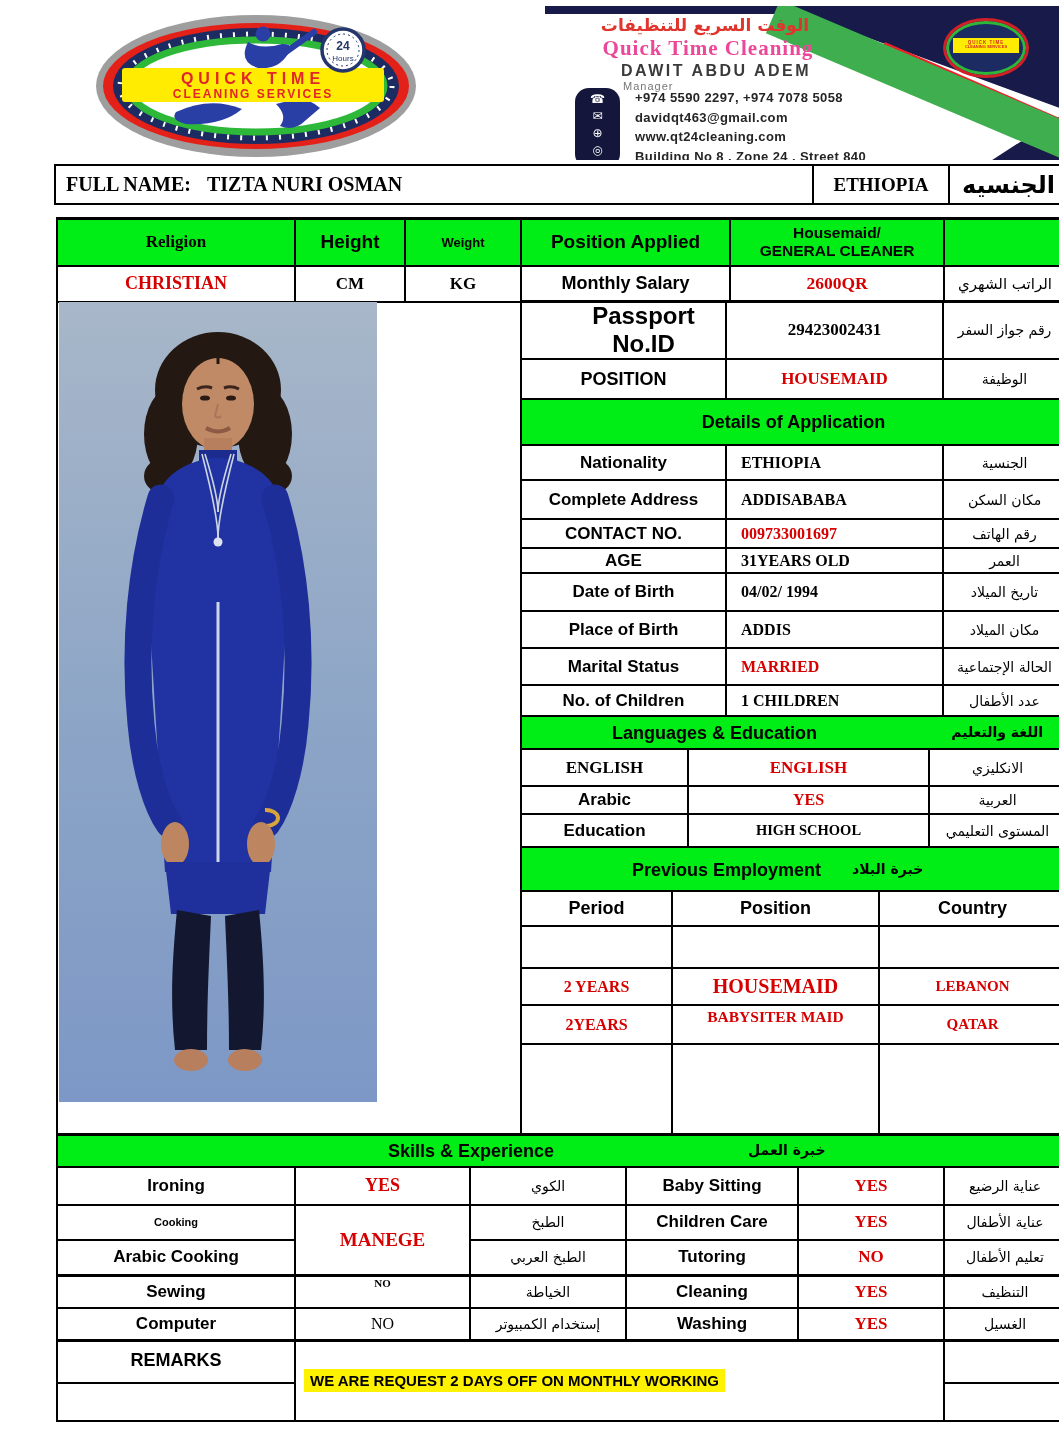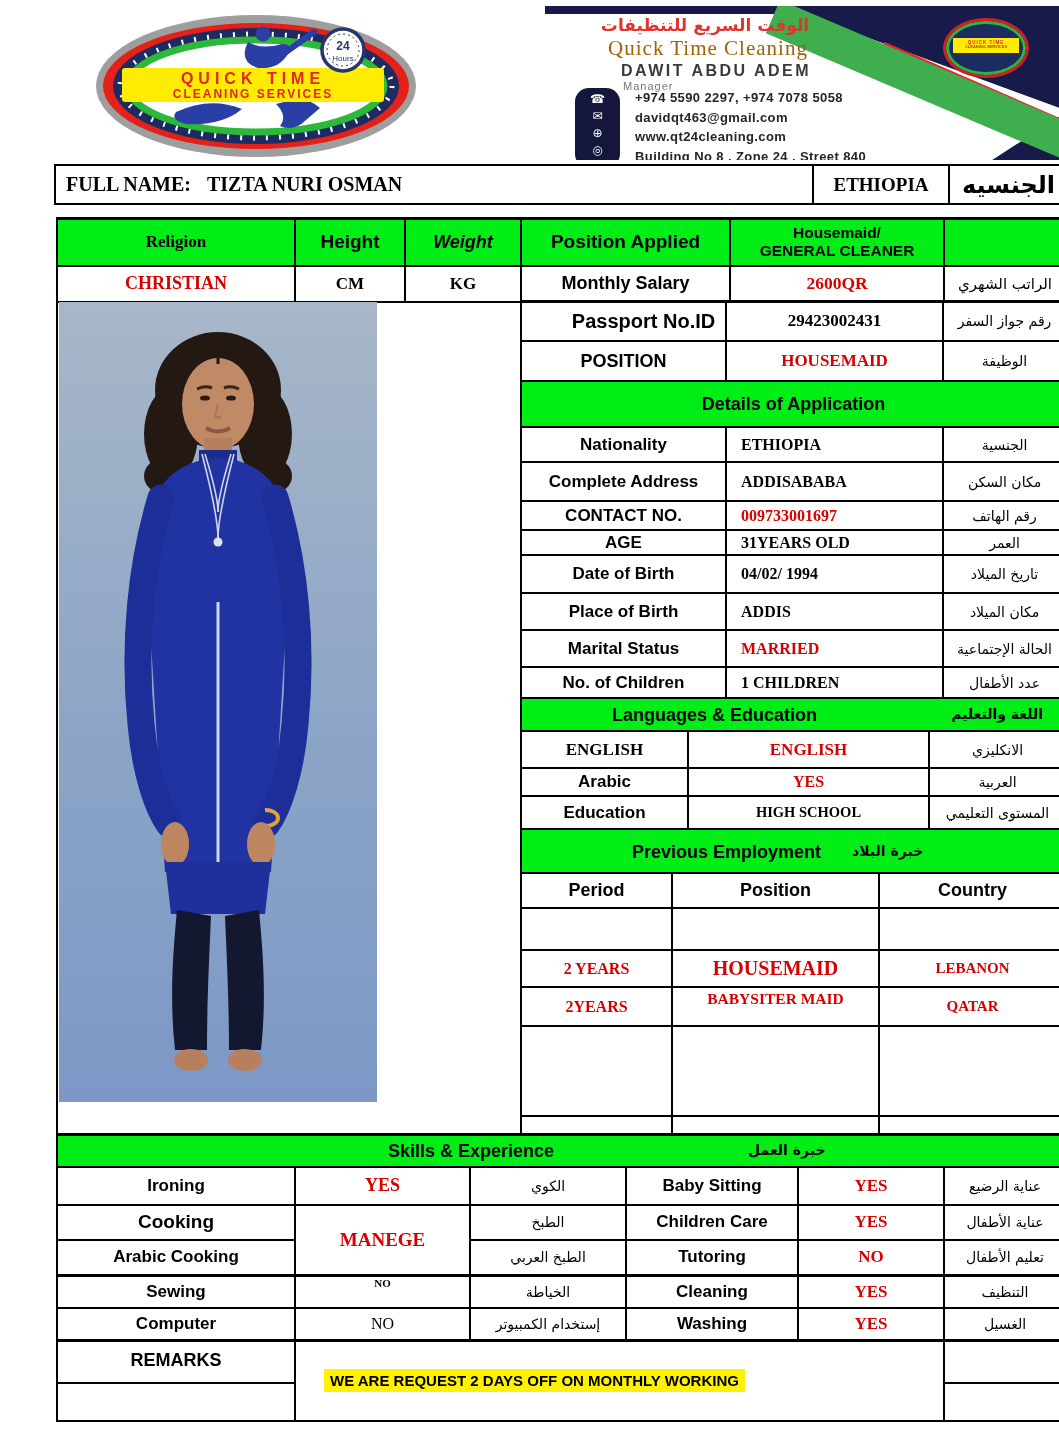--- a/index.html
+++ b/index.html
@@ -28,21 +28,21 @@
         transform:rotate(23deg);transform-origin:0 0;z-index:3;}
   #card .minilogo{position:absolute;left:398px;top:12px;width:80px;height:54px;border-radius:50%;
         background:#1d2b63;border:3px solid #cf2127;box-shadow:inset 0 0 0 3px #2eb83a;z-index:4;}
   #card .minilogo .band{position:absolute;left:7px;right:7px;top:17px;height:15px;background:#ffec00;
         text-align:center;color:#d42a22;font-weight:bold;}
   #card .minilogo .band div{font-size:4.5px;line-height:5px;letter-spacing:1px;padding-top:2px;}
   #card .minilogo .band div+div{font-size:4px;line-height:4.5px;letter-spacing:0;padding-top:0;}
   #card .ar-title{position:absolute;left:35px;top:9px;width:250px;text-align:center;z-index:5;
         color:#e1342c;font-weight:bold;font-size:17px;direction:rtl;}
   #card .en-title{position:absolute;left:18px;top:30px;width:290px;text-align:center;z-index:5;
-        color:#a16207;font-weight:normal;font-size:21px;letter-spacing:1px;font-family:"Liberation Serif",serif;}
+        color:#ec4899;font-weight:bold;font-size:21px;letter-spacing:1px;font-family:"Liberation Serif",serif;}
   #card .mgr{position:absolute;left:76px;top:56px;z-index:5;color:#3a3a3a;font-weight:bold;
         font-size:16px;letter-spacing:2.5px;}
   #card .role{position:absolute;left:78px;top:74px;z-index:5;color:#777;font-size:11px;letter-spacing:1px;}
   #card .pill{position:absolute;left:30px;top:82px;width:45px;height:80px;background:#15163c;
         border-radius:14px;z-index:5;display:flex;flex-direction:column;align-items:center;
         padding-top:3px;box-sizing:border-box;}
   #card .pill span{color:#fff;font-size:12px;line-height:17px;font-family:"DejaVu Sans",sans-serif;}
   #card .lines{position:absolute;left:90px;top:82px;z-index:5;color:#252525;font-size:13px;
         font-weight:bold;letter-spacing:.4px;}
   #card .lines div{line-height:19.5px;}
@@ -138,21 +138,21 @@
         <col style="width:110px">
         <col style="width:116px">
               <col style="width:209px">
         <col style="width:214px">
         <col style="width:122px">
       </colgroup>
     <tbody>
         <tr style="height:47px;">
       <td class="green-bg serif b" style="font-size:17px;">Religion</td>
       <td class="green-bg sans b" style="font-size:19px;">Height</td>
-      <td class="green-bg sans b" style="font-size:18px;font-style:italic;">Weight</td>
+      <td class="green-bg sans b" style="font-size:13px;">Weight</td>
       <td class="green-bg sans b" style="font-size:19px;">Position Applied</td>
       <td class="green-bg sans b" style="font-size:15.5px;line-height:1.2;">
         <div>Housemaid/</div>
         <div>GENERAL CLEANER</div>
       </td>
       <td class="green-bg"></td>
     </tr>
     <tr style="height:36px;">
       <td class="serif b red" style="font-size:18px;">CHRISTIAN</td>
       <td class="serif b" style="font-size:17px;">CM</td>
@@ -216,21 +216,21 @@
         <col style="width:151px">
         <col style="width:16px">
         <col style="width:38px">
         <col style="width:153px">
               <col style="width:50px">
         <col style="width:14px">
         <col style="width:123px">
       </colgroup>
     <tbody>
         <tr style="height:40px;">
-      <td colspan="3" class="label-cell sans" style="font-size:20px;padding-left:40px;">Passport No.ID</td>
+      <td colspan="3" class="label-cell sans" style="font-size:24px;padding-left:40px;">Passport No.ID</td>
       <td colspan="3" class="serif b" style="font-size:17px;">29423002431</td>
       <td class="ar-cell">رقم جواز السفر</td>
     </tr>
     <tr style="height:40px;">
       <td colspan="3" class="label-cell sans" style="font-size:18px;">POSITION</td>
       <td colspan="3" class="serif b red" style="font-size:17px;">HOUSEMAID</td>
       <td class="ar-cell">الوظيفة</td>
     </tr>
     <tr style="height:46px;">
       <td colspan="7" class="green-bg sans b" style="font-size:18px;">Details of Application</td>
@@ -353,21 +353,21 @@
     </tr>
     <tr style="height:38px;">
       <td class="sans b" style="font-size:17px;">Ironing</td>
       <td class="serif b red" style="font-size:18px;">YES</td>
       <td class="ar-cell">الكوي</td>
       <td class="sans b" style="font-size:17px;">Baby Sitting</td>
       <td class="serif b red" style="font-size:17px;">YES</td>
       <td class="ar-cell">عناية الرضيع</td>
     </tr>
     <tr style="height:35px;">
-      <td class="sans b" style="font-size:19px;border-radius:14px;">Cooking</td>
+      <td class="sans b" style="font-size:11px;border-radius:14px;">Cooking</td>
       <td rowspan="2" class="serif b red" style="font-size:19px;">MANEGE</td>
       <td class="ar-cell">الطبخ</td>
       <td class="sans b" style="font-size:17px;">Children Care</td>
       <td class="serif b red" style="font-size:17px;">YES</td>
       <td class="ar-cell">عناية الأطفال</td>
     </tr>
     <tr style="height:36px;">
       <td class="sans b" style="font-size:17px;">Arabic Cooking</td>
       <td class="ar-cell">الطبخ العربي</td>
       <td class="sans b" style="font-size:17px;margin-top:45px;">Tutoring</td>
@@ -385,21 +385,21 @@
     <tr style="height:33px;">
       <td class="sans b" style="font-size:17px;">Computer</td>
       <td class="serif" style="font-size:16px;">NO</td>
       <td class="ar-cell">إستخدام الكمبيوتر</td>
       <td class="sans b" style="font-size:17px;">Washing</td>
       <td class="serif b red" style="font-size:17px;">YES</td>
       <td class="ar-cell">الغسيل</td>
     </tr>
     <tr style="height:42px;">
       <td class="sans b" style="font-size:18px;vertical-align:top;padding-top:8px;border-top:3px solid #000;">REMARKS</td>
-      <td colspan="4" rowspan="2" style="text-align:left;padding-left:28px;border-top:3px solid #000;">
+      <td colspan="4" rowspan="2" style="text-align:left;padding-left:8px;border-top:3px solid #000;">
         <span class="hl sans">WE ARE REQUEST 2 DAYS OFF ON MONTHLY WORKING</span>
       </td>
       <td style="border-top:3px solid #000;"></td>
     </tr>
     <tr style="height:38px;">
       <td></td>
       <td></td>
     </tr>
   </tbody>
     </table>

